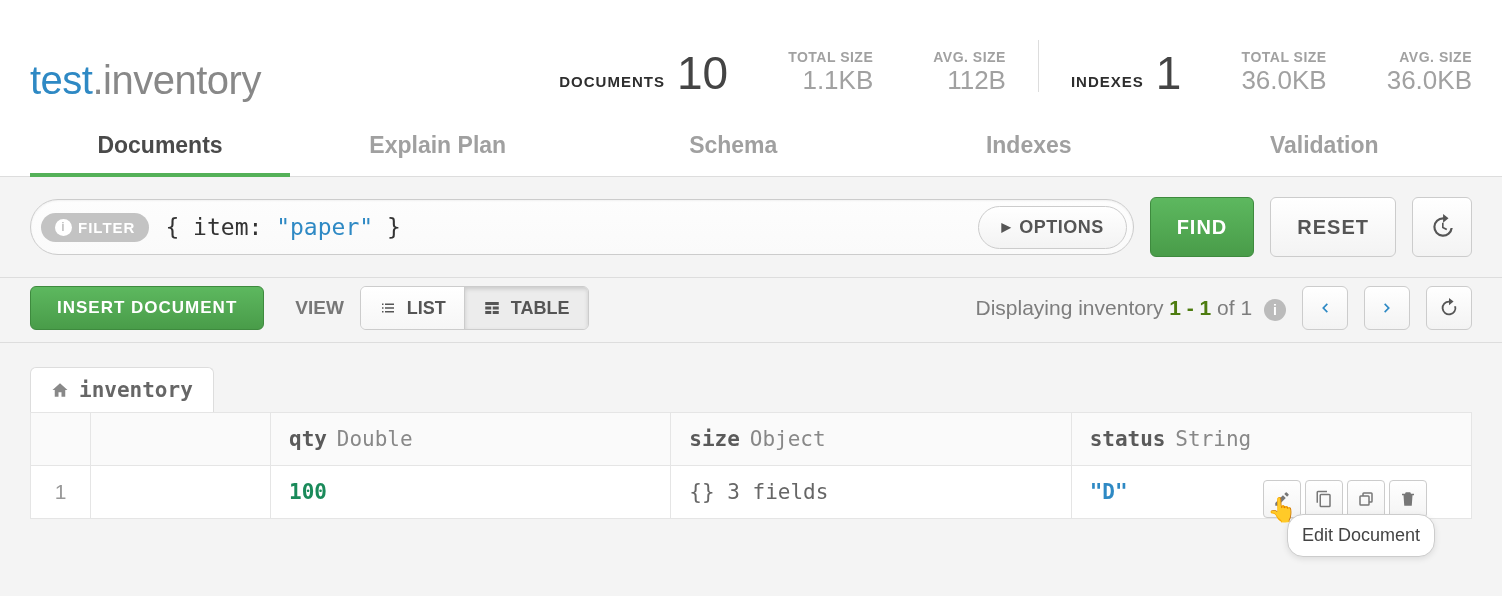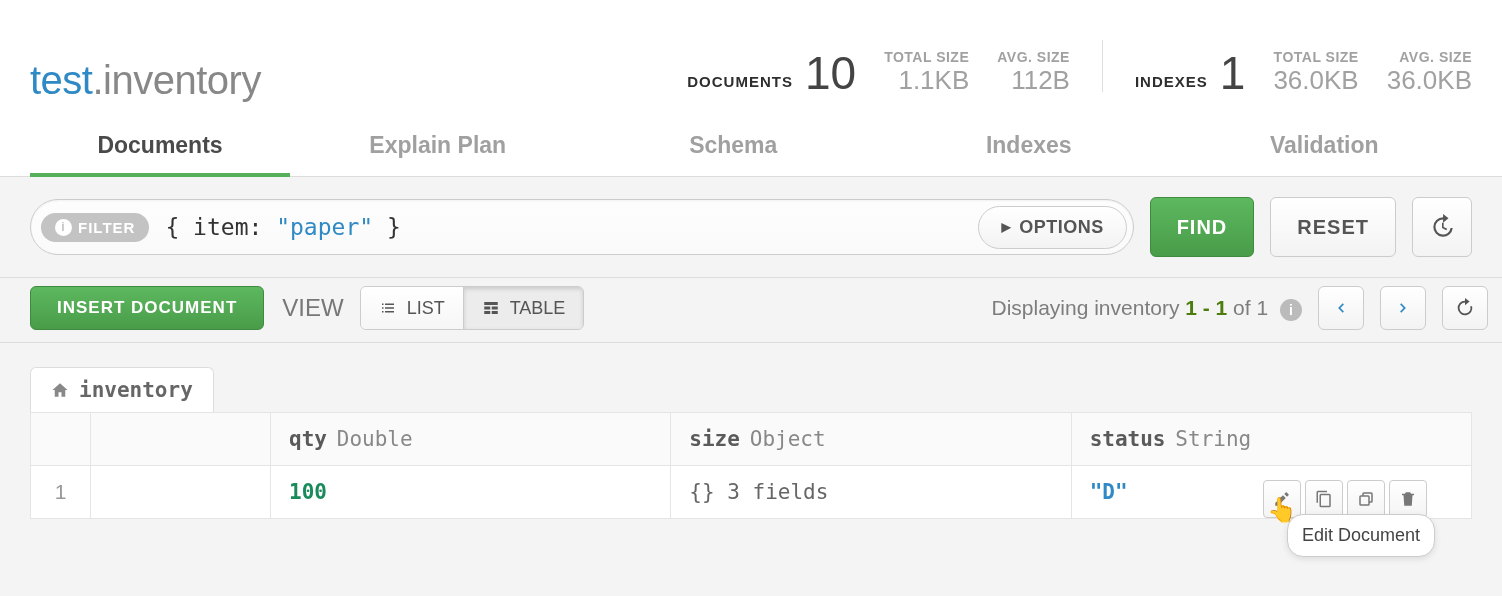--- a/index.html
+++ b/index.html
@@ -52,20 +52,21 @@
   .stat-big-value {
     font-size: 46px;
     font-weight: 400;
     color: #444;
     line-height: 1;
   }
   .stat-small {
     display: flex;
     flex-direction: column;
     align-items: flex-end;
+    margin-left: 32px;
   }
   .stat-small-label {
     font-size: 14px;
     font-weight: 600;
     letter-spacing: 0.5px;
     color: #a1a1a1;
     text-transform: uppercase;
   }
   .stat-small-value {
     font-size: 26px;
@@ -187,51 +188,51 @@
   .btn.green {
     background: linear-gradient(#5db85f,#499c49);
     border-color: #3e8a3e;
     color: #fff;
   }
   .btn.icon-only { padding: 0 16px; }
   
   .action-bar {
     background: #f4f4f4;
     border-bottom: 1px solid #ddd;
-    padding: 8px 14px 12px 30px;
+    padding: 8px 30px 12px 30px;
     display: flex;
     align-items: center;
     gap: 16px;
   }
   .btn.insert {
     height: 44px;
     font-size: 17px;
   }
   .view-label {
-    font-size: 24px;
-    font-weight: 400;
+    font-size: 19px;
+    font-weight: 700;
     color: #777;
-    margin-left: 2px;
+    margin-left: 15px;
   }
   .seg {
     display: inline-flex;
     border: 1px solid #ccc;
     border-radius: 6px;
     overflow: hidden;
     height: 44px;
   }
   .seg button {
     border: none;
     background: linear-gradient(#fff,#f6f6f6);
     padding: 0 18px;
     display: inline-flex;
     align-items: center;
     gap: 10px;
     font-size: 18px;
-    font-weight: 400;
+    font-weight: 700;
     color: #555;
     cursor: pointer;
   }
   .seg button + button { border-left: 1px solid #ccc; }
   .seg button.active {
     background: #ececec;
     box-shadow: inset 0 2px 4px rgba(0,0,0,0.15);
   }
   .spacer { flex: 1; }
   .display-status {

